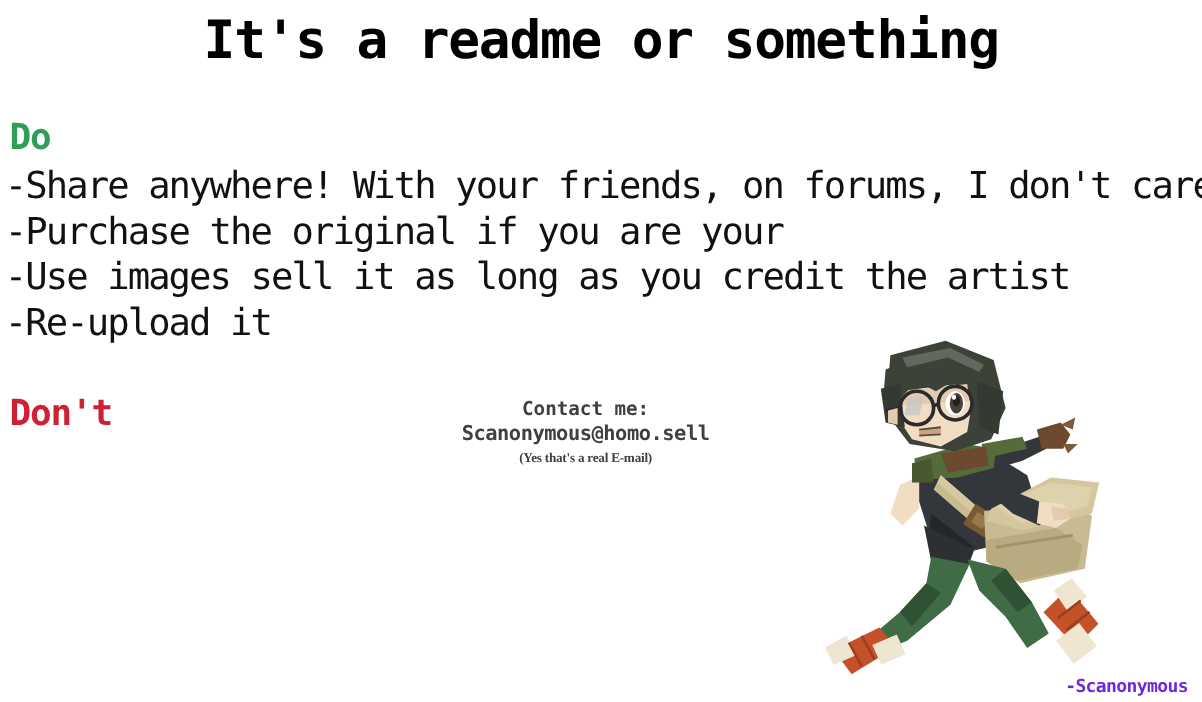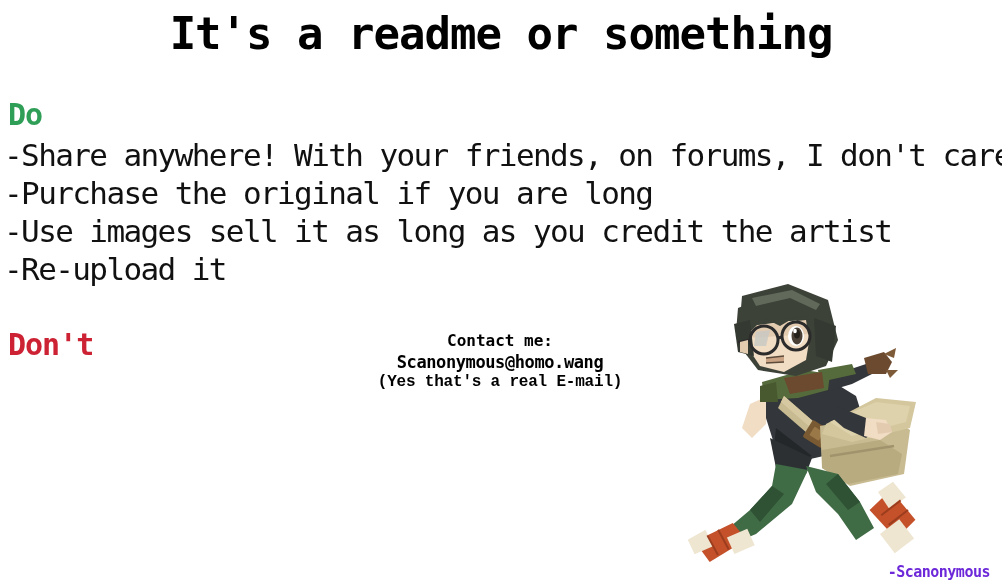--- a/index.html
+++ b/index.html
@@ -68,43 +68,43 @@
     letter-spacing: -1.6px;
     color: #111111;
     white-space: nowrap;
   }
 
   #dont-section { margin-top: 40px; }
 
   
   #contact-block {
     position: absolute;
-    left: 330px;
+    left: 318px;
     top: 330px;
     width: 340px;
     text-align: center;
-    color: #000000;
+    color: #404040;
   }
   #contact-heading {
     font-family: "DejaVu Sans Mono", "Liberation Mono", monospace;
     font-size: 16px;
     font-weight: bold;
     line-height: 21px;
     letter-spacing: 0px;
   }
   #contact-email {
     font-family: "DejaVu Sans Mono", "Liberation Mono", monospace;
     font-size: 17px;
     font-weight: bold;
     line-height: 22px;
     letter-spacing: -0.4px;
   }
   #contact-note {
-    font-family: Liberation Mono, monospace;
-    font-size: 16px;
+    font-family: Liberation Serif, serif;
+    font-size: 11px;
     font-weight: bold;
     line-height: 18px;
     letter-spacing: -0.2px;
   }
 
   
   #signature {
     position: absolute;
     right: 12px;
     bottom: 4px;
@@ -136,35 +136,35 @@
 <div id="readme-card">
 
   <div id="page-title">It's a readme or something</div>
 
   <div id="rules-block">
 
     <div id="do-section">
       <div class="section-heading do" style="color: rgb(47, 158, 86);">Do</div>
       <ul class="rule-list">
         <li class="rule-item">-Share anywhere! With your friends, on forums, I don't care</li>
-        <li class="rule-item">-Purchase the original if you are long</li>
+        <li class="rule-item">-Purchase the original if you are your</li>
         <li class="rule-item">-Use images sell it as long as you credit the artist</li>
         <li class="rule-item">-Re-upload it</li>
       </ul>
     </div>
 
     <div id="dont-section">
       <div class="section-heading dont" style="color: rgb(204, 34, 51);">Don't</div>
     </div>
 
   </div>
 
   <div id="contact-block">
     <div id="contact-heading">Contact me:</div>
-    <div id="contact-email">Scanonymous@homo.wang</div>
+    <div id="contact-email">Scanonymous@homo.sell</div>
     <div id="contact-note">(Yes that's a real E-mail)</div>
   </div>
 
   <div id="signature" style="color: #6d28d9;">-Scanonymous</div>
 
   <div id="character-illustration">
     <svg viewBox="0 0 322 292" xmlns="http://www.w3.org/2000/svg" shape-rendering="geometricPrecision">
 
       <path d="M88 118 L70 126 L62 150 L72 160 L86 146 Z" fill="#f1dcc4"></path>
 

